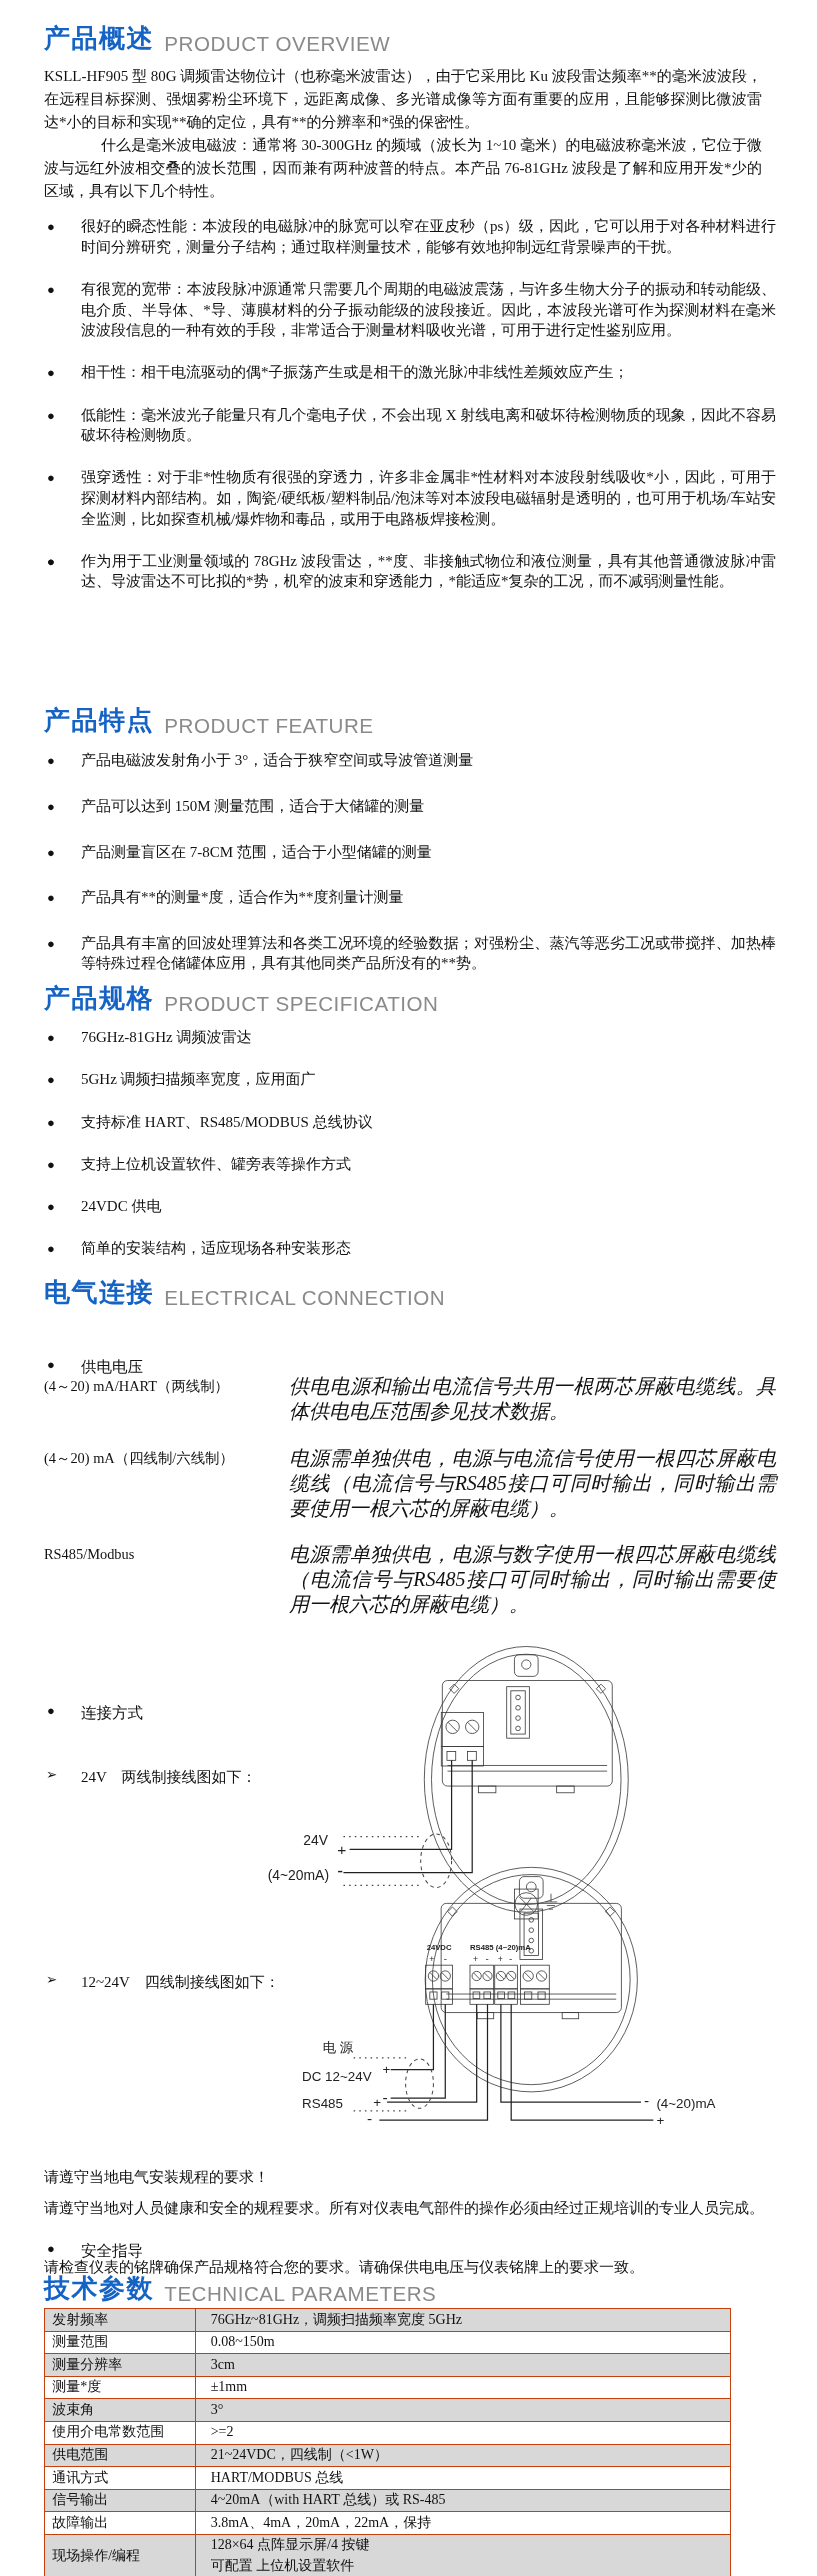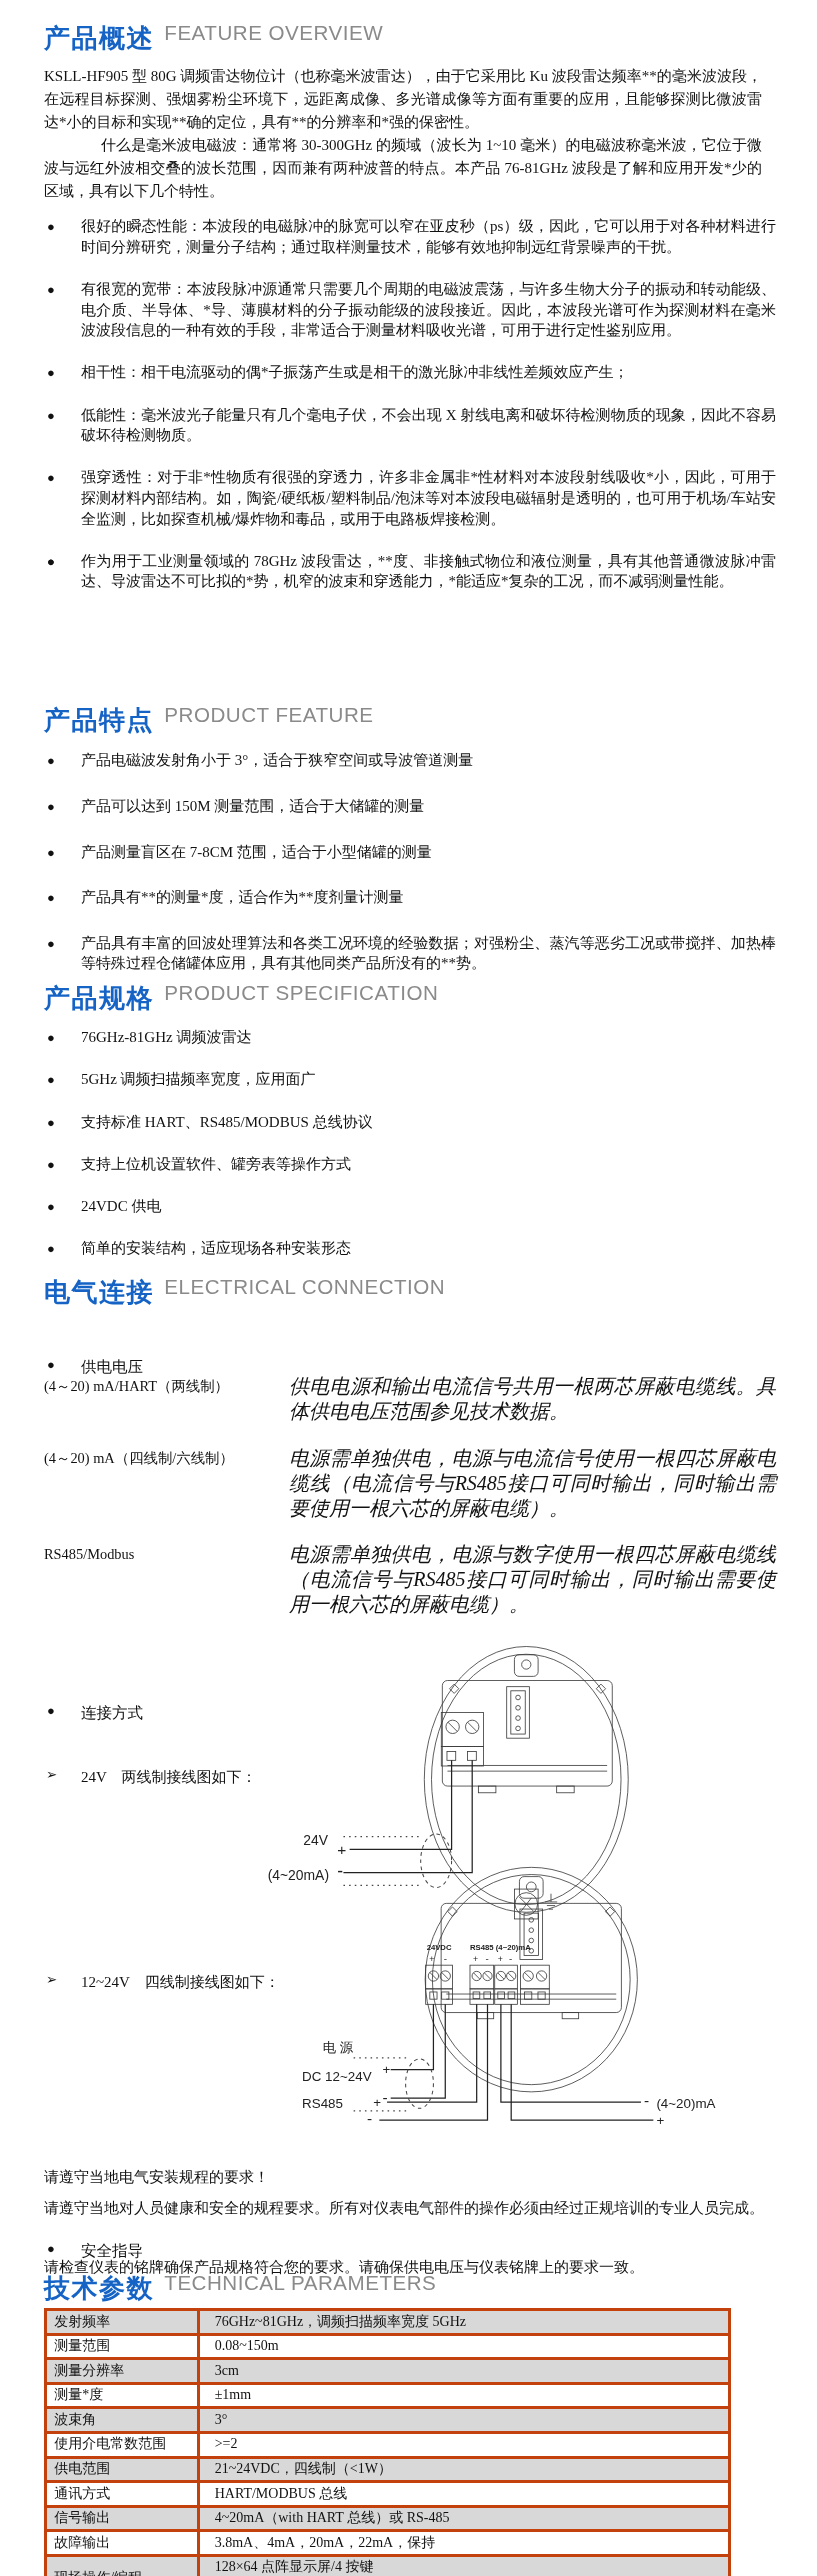--- a/index.html
+++ b/index.html
@@ -1,20 +1,20 @@
 <!DOCTYPE html>
 <html style="font-size:8.2px"><head>
 <meta charset="utf-8">
 <style>
   html,body{margin:0;padding:0;background:#ffffff;}
   .page{position:relative;width:818px;height:3173px;background:#fff;overflow:hidden;
         font-family:"Liberation Serif","DejaVu Serif",serif;color:#111;}
   section{position:absolute;left:44px;width:732px;}
   
-  .sec-h{display:flex;align-items:flex-start;gap:10.3px;white-space:nowrap;}
+  .sec-h{display:flex;align-items:flex-end;gap:10.3px;white-space:nowrap;}
   .sec-h .zh{font-family:"Liberation Sans","DejaVu Sans",sans-serif;font-weight:bold;
              font-size:26px;color:#1463C5;letter-spacing:1.5px;}
   .sec-h .en{font-family:"Liberation Sans","DejaVu Sans",sans-serif;font-size:20.6px;color:#8a8a8a;letter-spacing:0.5px;}
   .para{font-size:15px;line-height:23px;text-align:justify;margin:0 14px 0 0;}
   .para.indent{text-indent:57px;}
   ul.blist{list-style:none;margin:0;padding:0;}
   ul.blist li{position:relative;padding-left:37px;font-size:15px;line-height:20.6px;text-align:justify;}
   ul.blist .dot{position:absolute;left:3.1px;top:1px;font-size:13px;}
   .gap42 li{margin-bottom:21.6px;}
   .gap48 li{margin-bottom:25px;}
@@ -23,35 +23,35 @@
   .subhead{position:relative;padding-left:37px;font-family:"Liberation Sans","DejaVu Sans",sans-serif;
            font-size:15.5px;white-space:nowrap;}
   .subhead .dot{position:absolute;left:3.1px;top:0px;font-size:13px;}
   .supply-term{position:absolute;left:0;width:232px;font-size:14.4px;line-height:25px;}
   .supply-desc{position:absolute;left:245px;width:487px;font-size:20px;line-height:25px;text-align:justify;font-style:italic;}
   .caption{position:relative;padding-left:37px;font-size:15px;white-space:nowrap;}
   .caption .arrow{position:absolute;left:2.1px;top:-1px;font-size:13.4px;}
   .safety-line{position:absolute;left:0;width:732px;font-size:15px;line-height:30px;text-align:justify;}
   
   table.params{border-collapse:collapse;width:687px;position:absolute;left:0;top:37px;}
-  table.params td{border:3px solid #c2410c;font-size:14px;line-height:20.6px;padding:0.5px 3.1px 0.5px 7.2px;vertical-align:middle;}
+  table.params td{border:1px solid #c2410c;font-size:14px;line-height:20.6px;padding:0.5px 3.1px 0.5px 7.2px;vertical-align:middle;}
   table.params td.c1{width:140px;}
   table.params td.c2{padding-left:14.4px;}
   table.params tr:nth-child(odd){background:#d8d8d8;}
   svg text{font-family:"Liberation Sans","DejaVu Sans",sans-serif;fill:#222;}
 </style>
 </head>
 <body>
 
 <div class="page">
 
   <section id="sec-overview" style="top:20.6px;">
     <div class="sec-h">
       <span class="zh">产品概述</span>
-      <span class="en">FEATURE OVERVIEW</span>
+      <span class="en">PRODUCT OVERVIEW</span>
     </div>
     <p class="para" style="margin-top:9.3px;">KSLL-HF905 型 80G 调频雷达物位计（也称毫米波雷达），由于它采用比 Ku 波段雷达频率**的毫米波波段，在远程目标探测、强烟雾粉尘环境下，远距离成像、多光谱成像等方面有重要的应用，且能够探测比微波雷达*小的目标和实现**确的定位，具有**的分辨率和*强的保密性。</p>
     <p class="para indent">什么是毫米波电磁波：通常将 30-300GHz 的频域（波长为 1~10 毫米）的电磁波称毫米波，它位于微波与远红外波相交叠的波长范围，因而兼有两种波普的特点。本产品 76-81GHz 波段是了解和应用开发*少的区域，具有以下几个特性。</p>
     <ul class="blist gap42" style="margin-top:13.4px;">
       <li><span class="dot">●</span><span>很好的瞬态性能：本波段的电磁脉冲的脉宽可以窄在亚皮秒（ps）级，因此，它可以用于对各种材料进行时间分辨研究，测量分子结构；通过取样测量技术，能够有效地抑制远红背景噪声的干扰。</span></li>
       <li><span class="dot">●</span><span>有很宽的宽带：本波段脉冲源通常只需要几个周期的电磁波震荡，与许多生物大分子的振动和转动能级、电介质、半导体、*导、薄膜材料的分子振动能级的波段接近。因此，本波段光谱可作为探测材料在毫米波波段信息的一种有效的手段，非常适合于测量材料吸收光谱，可用于进行定性鉴别应用。</span></li>
       <li><span class="dot">●</span><span>相干性：相干电流驱动的偶*子振荡产生或是相干的激光脉冲非线性差频效应产生；</span></li>
       <li><span class="dot">●</span><span>低能性：毫米波光子能量只有几个毫电子伏，不会出现 X 射线电离和破坏待检测物质的现象，因此不容易破坏待检测物质。</span></li>
       <li><span class="dot">●</span><span>强穿透性：对于非*性物质有很强的穿透力，许多非金属非*性材料对本波段射线吸收*小，因此，可用于探测材料内部结构。如，陶瓷/硬纸板/塑料制品/泡沫等对本波段电磁辐射是透明的，也可用于机场/车站安全监测，比如探查机械/爆炸物和毒品，或用于电路板焊接检测。</span></li>
       <li><span class="dot">●</span></li>

